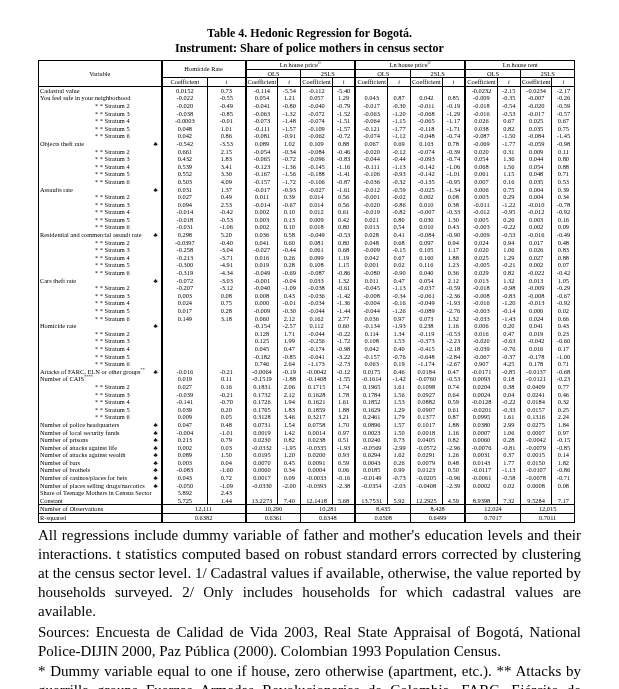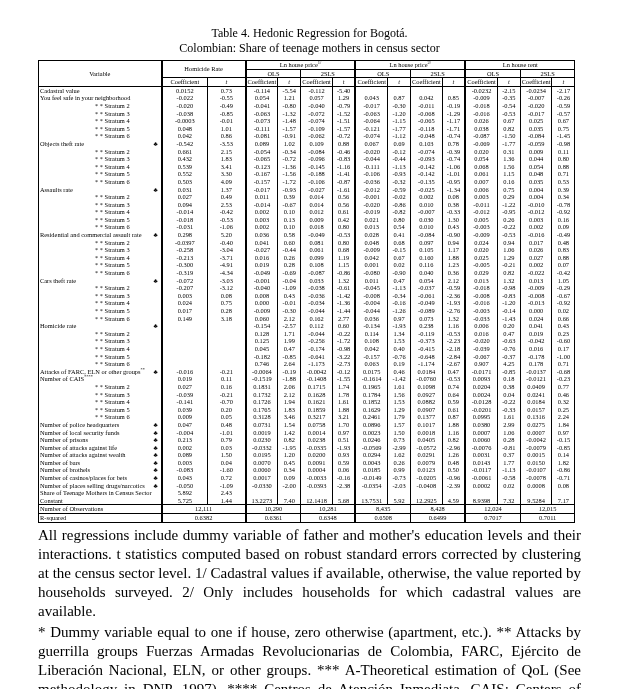--- a/index.html
+++ b/index.html
@@ -1,18 +1,18 @@
 <!DOCTYPE html>
 <html><head>
 <meta charset="utf-8">
 <style>
   html,body{margin:0;padding:0;background:#fff;}
   body{width:619px;height:689px;font-family:"Liberation Serif","DejaVu Serif",serif;color:#000;overflow:hidden;}
   .page{padding:26px 20px 0 20px;}
-  .title{ text-align:center; font-weight:normal; font-size:12px; line-height:1.25; margin:0 0 4px 0;}
+  .title{ text-align:center; font-weight:bold; font-size:12px; line-height:1.25; margin:0 0 4px 0;}
   .title div{white-space:nowrap;}
   table.reg{border-collapse:collapse; margin:2px 0 0 18px; border:1px solid #000;}
   table.reg td, table.reg th{font-size:6.4px; line-height:7.6px; padding:0 1px; white-space:nowrap; font-weight:normal;}
   th{border:1px solid #000; text-align:center; vertical-align:middle;}
   td.num{text-align:center; border-left:1px solid #000;}
   td.var{text-align:left; padding-left:2px; overflow:hidden;}
   td.var.indent{padding-left:56px;}
   td.mark{border-left:none; font-size:5.5px; text-align:left;}
   .gb{border-left:2px solid #000 !important;}
   tr.sumrow td{border-top:1px solid #000;}
@@ -25,21 +25,21 @@
   col.c-var{width:88px;} col.c-mark{width:9px;}
   col.c-hcoef{width:46px;} col.c-ht{width:38px;}
   col.c-coef{width:31px;} col.c-t{width:23px;}
 </style>
 </head>
 <body>
 
 <div class="page">
   <div class="title">
     <div>Table 4. Hedonic Regression for Bogotá.</div>
-    <div>Colombian: Share of teenage mothers in census sector</div>
+    <div>Instrument: Share of police mothers in census sector</div>
   </div>
 
   <table class="reg">
     <colgroup>
       <col class="c-var">
         <col class="c-mark">
       <col class="c-hcoef">
         <col class="c-ht">
       <col class="c-coef">
         <col class="c-t">
@@ -1096,15 +1096,16 @@
           <td colspan="2" class="num gb">0.6508</td>
           <td colspan="2" class="num">0.6499</td>
           <td colspan="2" class="num gb">0.7017</td>
           <td colspan="2" class="num">0.7011</td>
         </tr>
       </tbody>
   </table>
 
   <div class="notes">
     <p>All regressions include dummy variable of father and mother's education levels and their interactions. t statistics computed based on robust standard errors corrected by clustering at the census sector level. 1/ Cadastral values if available, otherwise, the value reported by households surveyed. 2/ Only includes households for which cadastral values are available.</p>
+    <p>Sources: Encuesta de Calidad de Vida 2003, Real State Appraisal of Bogotá, National Police-DIJIN 2000, Paz Pública (2000). Colombian 1993 Population Census.</p>
     <p>* Dummy variable equal to one if house, zero otherwise (apartment, etc.). ** Attacks by guerrilla groups Fuerzas Armadas Revolucionarias de Colombia, FARC, Ejército de Liberación Nacional, ELN, or other groups. *** A-Theoretical estimation of QoL (See methodology in DNP, 1997). **** Centros de Atención Inmediata, CAIS: Centers of Immediate - Police- Attention. ♣ At the census sector level.</p>
   </div>
 </div>
 
 </body></html>

